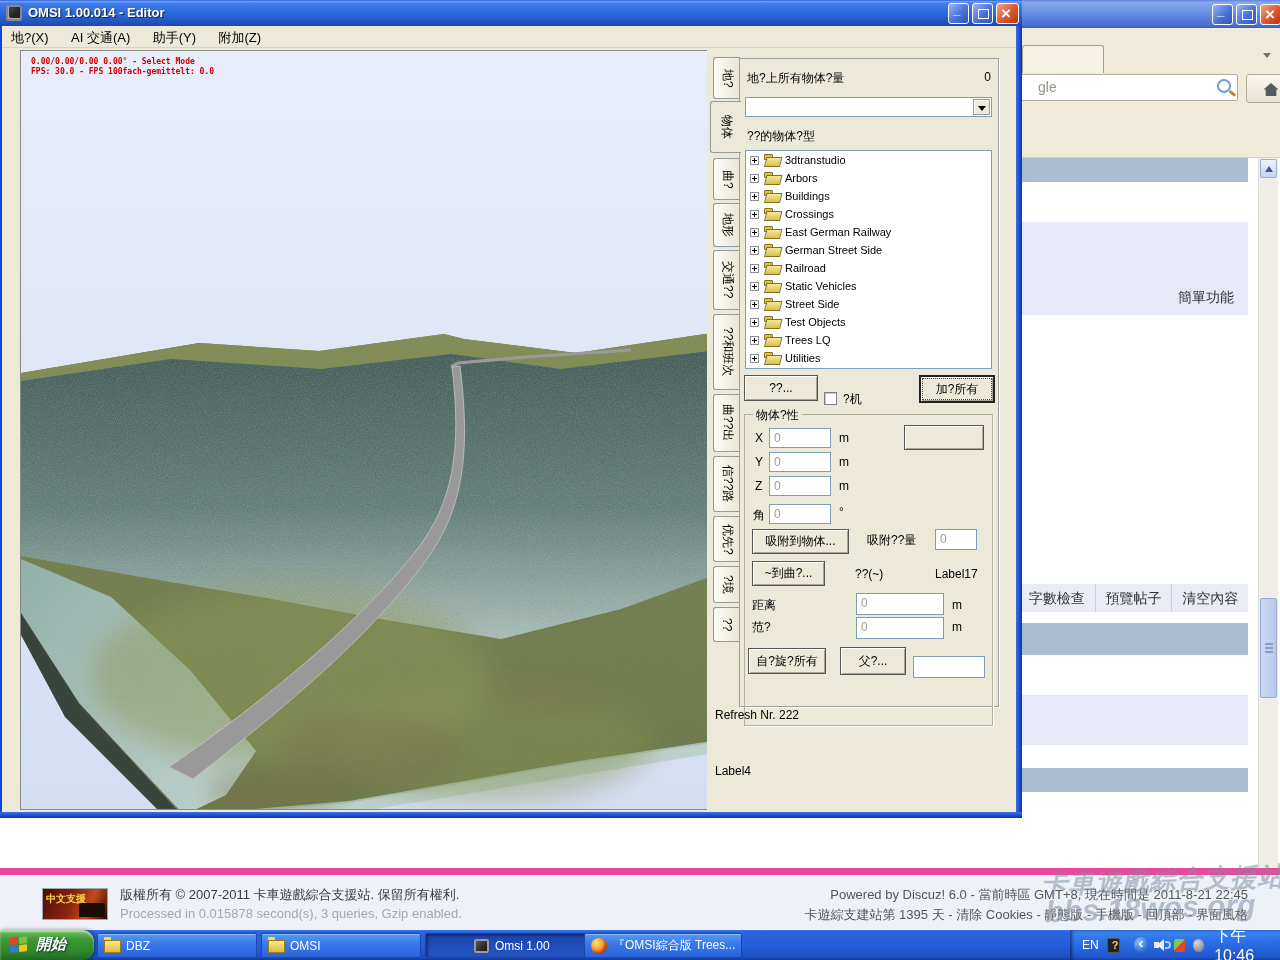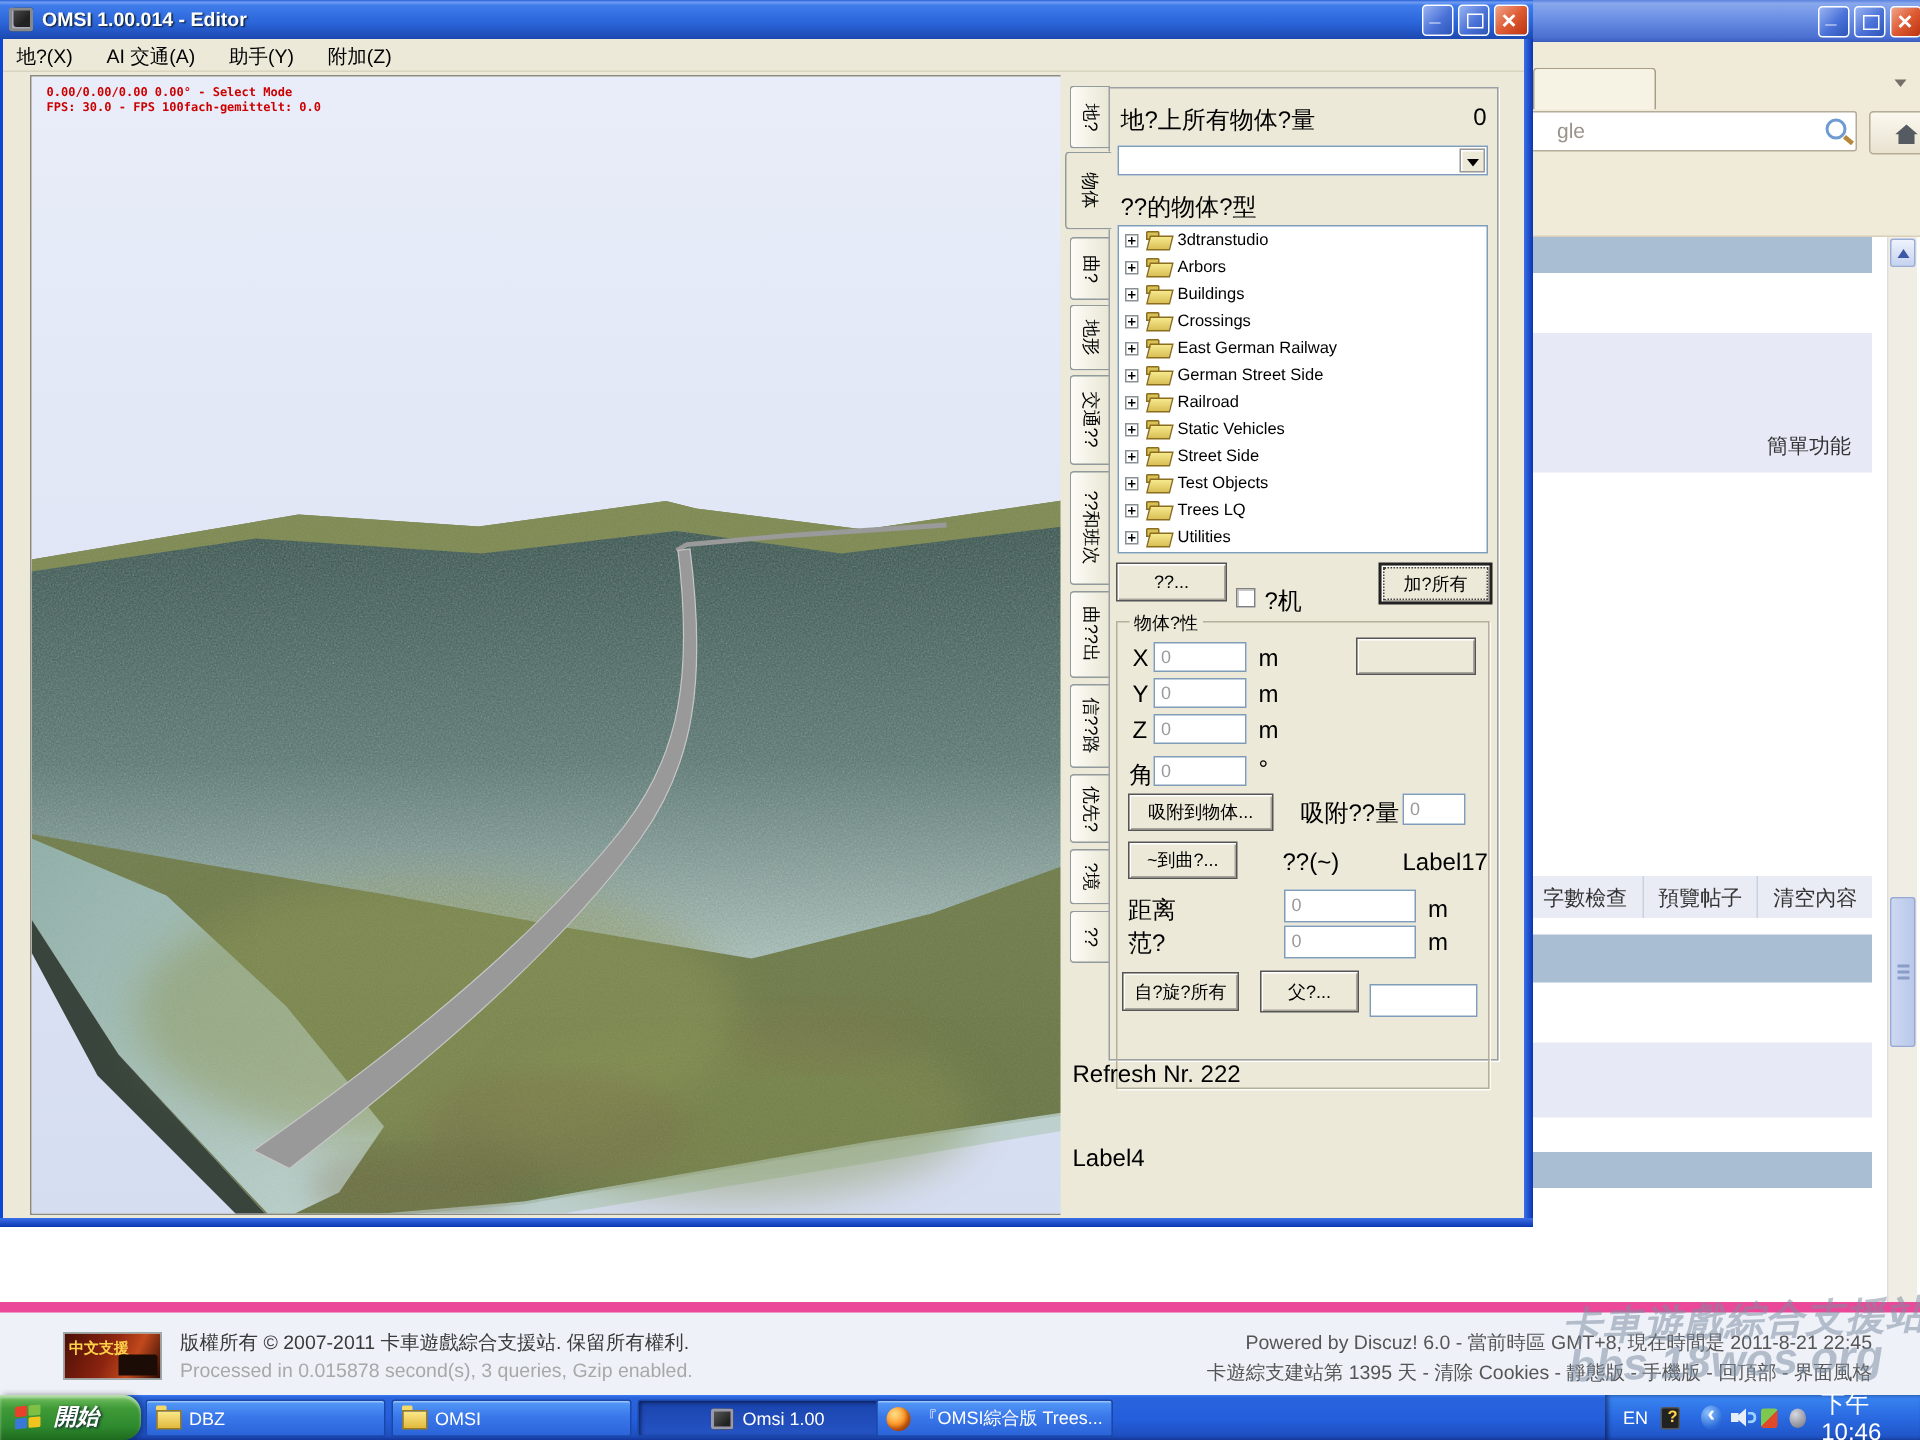--- a/index.html
+++ b/index.html
@@ -69,21 +69,21 @@
        font-size:8px;font-weight:bold;line-height:10px;z-index:5;}
 
   
   .panel{position:absolute;left:707px;top:48px;width:309px;height:764px;background:#ece9d8;}
   .pframe{position:absolute;left:32px;top:10px;width:260px;height:649px;border:1px solid #9aa0a4;box-shadow:1px 1px 0 #fff;}
   .vtab{position:absolute;left:6px;width:27px;background:linear-gradient(90deg,#fdfcf7,#e9e6d4);
     border:1px solid #919b9c;border-right:none;border-radius:3px 0 0 3px;
     writing-mode:vertical-rl;text-orientation:sideways;font-size:12px;color:#000;
     display:flex;align-items:center;justify-content:center;}
   .vtab.sel{left:3px;width:31px;background:#ece9d8;z-index:3;box-shadow:1px 0 0 #ece9d8;}
-  .plabel{position:absolute;font-size:16px;color:#000;}
+  .plabel{position:absolute;font-size:12px;color:#000;}
   .pfield{position:absolute;background:#fff;border:1px solid #7f9db9;font-size:12px;color:#9a9a9a;
           padding:2px 0 0 4px;}
   .combo{position:absolute;left:38px;top:49px;width:247px;height:20px;background:#fff;border:1px solid #7f9db9;}
   .combo-btn{position:absolute;right:1px;top:1px;width:17px;height:16px;background:#ece9d8;
      border:1px solid #999;box-shadow:inset 1px 1px 0 #fff;}
   .combo-btn::before{content:"";position:absolute;left:4px;top:6px;border-left:4px solid transparent;border-right:4px solid transparent;border-top:5px solid #000;}
   .tree{position:absolute;left:38px;top:102px;width:247px;height:219px;background:#ffffff;border:1px solid #7f9db9;overflow:hidden;}
   .trow{height:18px;display:flex;align-items:center;font-size:11px;color:#000;}
   .plus{width:9px;height:9px;margin-left:4px;border:1px solid #8a9094;background:#fff;position:relative;flex:none;}
   .plus::before{content:"";position:absolute;left:1px;right:1px;top:3px;height:1px;background:#000;}

